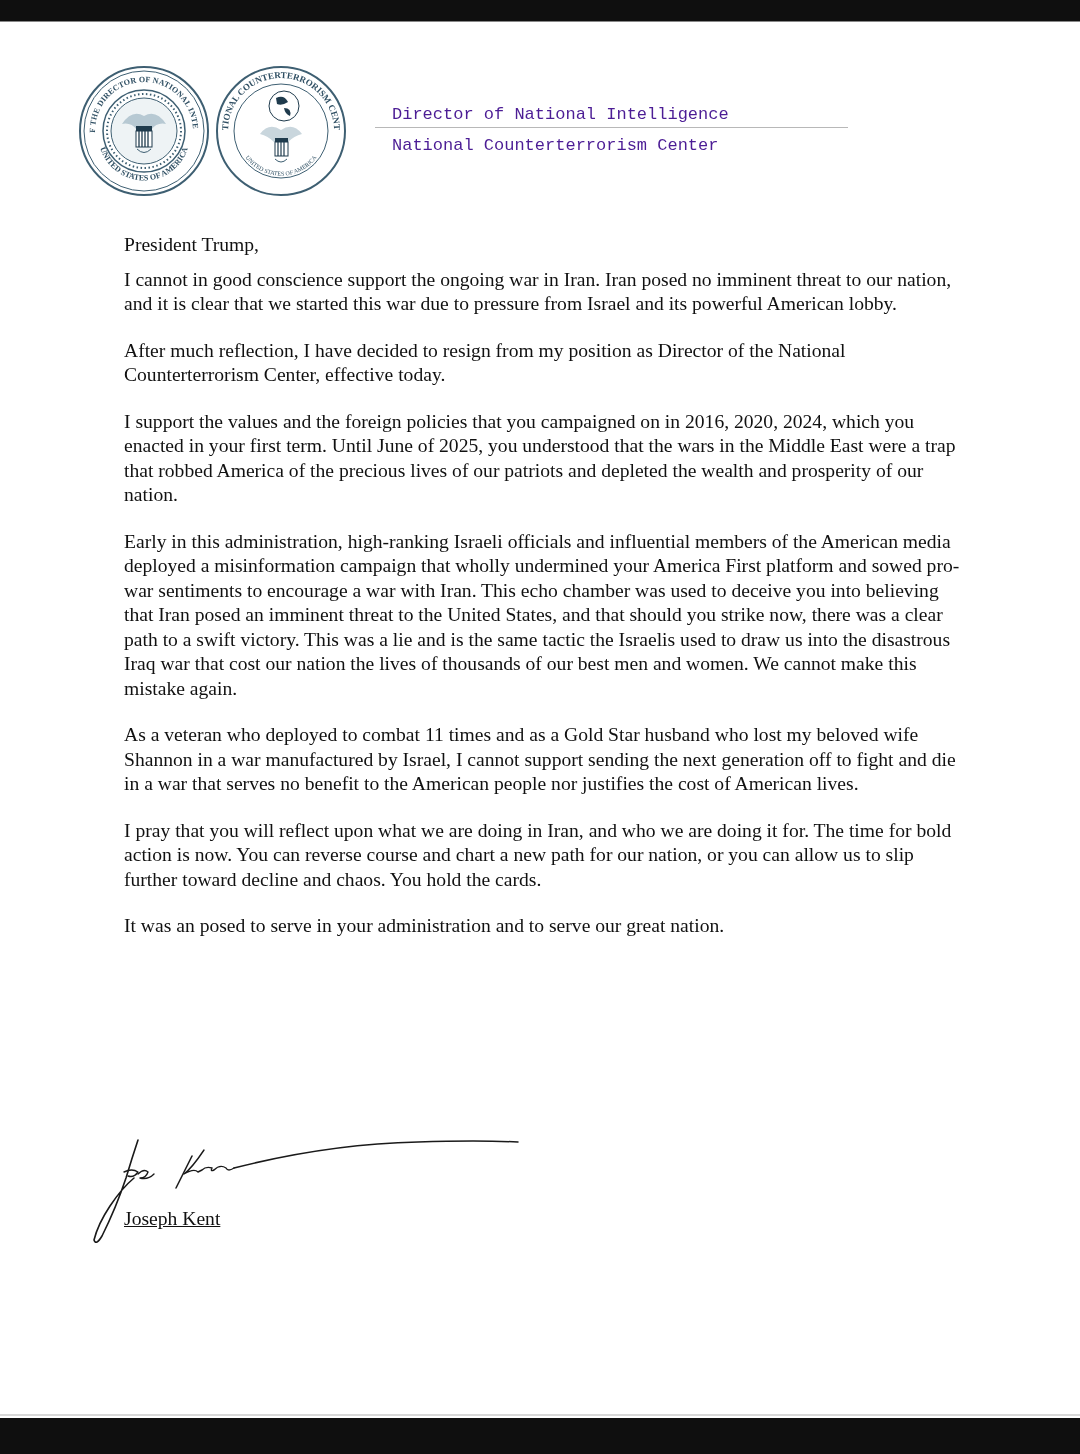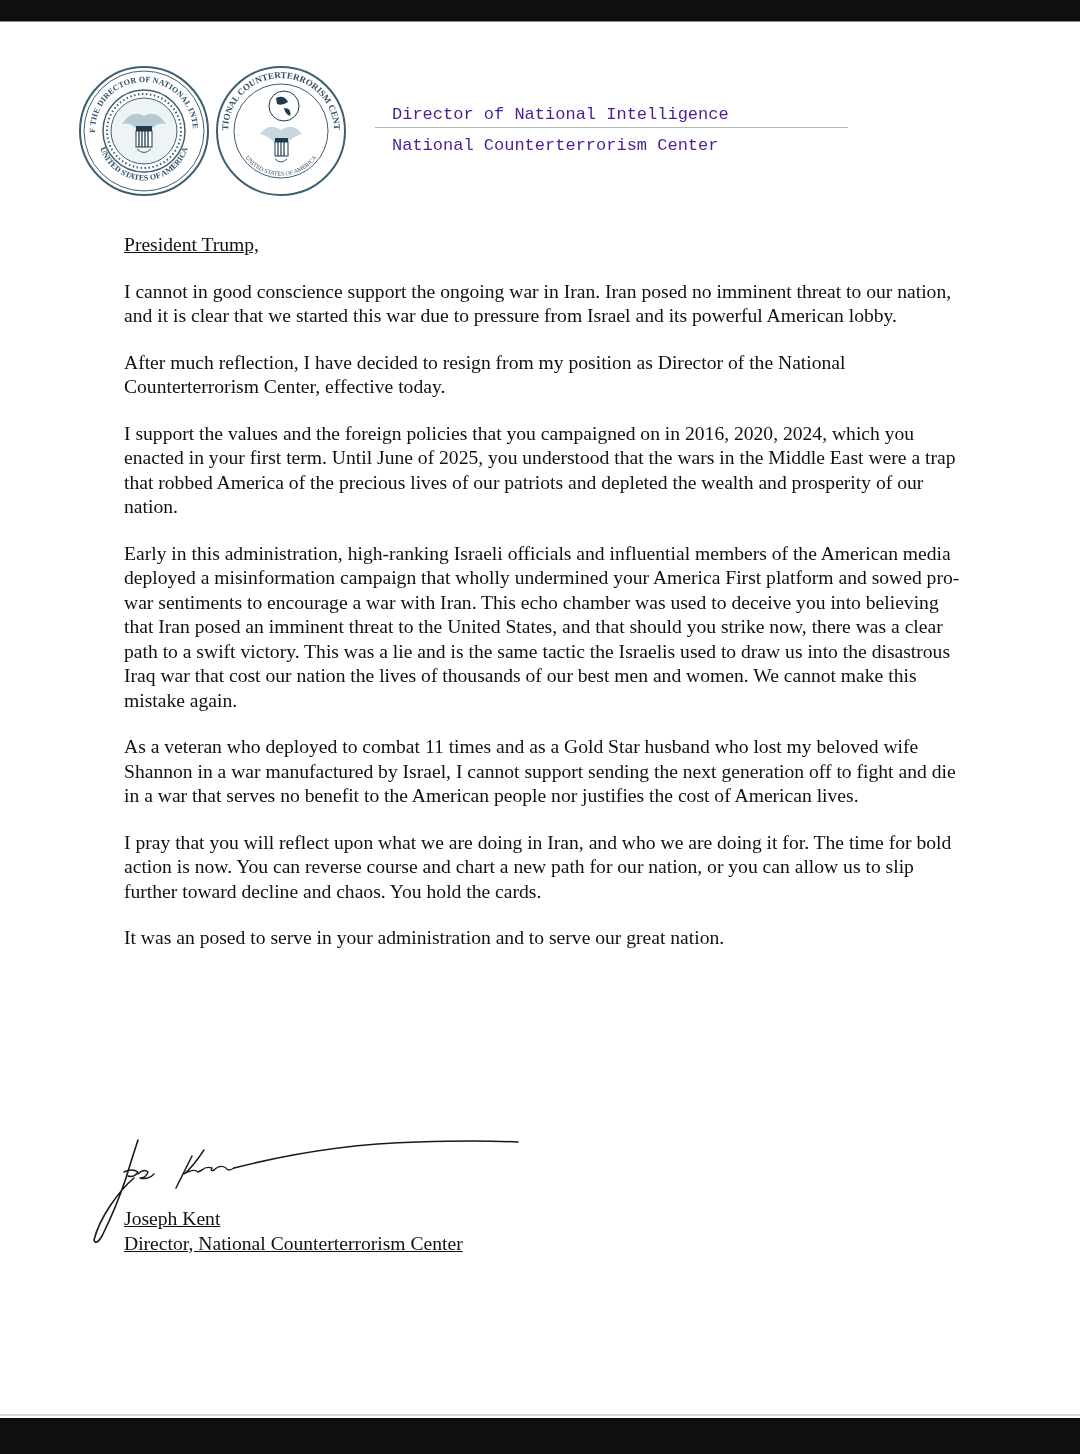--- a/index.html
+++ b/index.html
@@ -17,21 +17,21 @@
     .seal-nctc { left: 214px; top: 64px; }
     .seal svg { width: 100%; height: 100%; }
 
     .letterhead { position: absolute; left: 392px; top: 105px; font-family: Liberation Mono, monospace; color: #4c1d95; }
     .lh-line1 { font-size: 17px; height: 22px; }
     .lh-rule { position: absolute; left: -17px; top: 22px; width: 473px; height: 1px; background: #b8b8b8; }
     .lh-line2 { font-size: 17px; margin-top: 9px; }
 
     .letter { position: absolute; left: 124px; top: 233px; width: 840px; font-size: 19.6px; line-height: 24.5px; }
     .letter p { margin: 0 0 22px 0; }
-    .letter p.salutation { margin-bottom: 22px; text-decoration: underline; }
+    .letter p.salutation { margin-bottom: 10px; }
     .letter p.closing { margin: 0; }
 
     .signature { position: absolute; left: 88px; top: 1128px; width: 440px; height: 120px; }
     .signature svg { width: 100%; height: 100%; }
 
     .sig-block { position: absolute; left: 124px; top: 1207px; font-size: 19.6px; line-height: 24.5px; text-decoration: underline; }
   </style>
 </head>
 <body>
 
@@ -119,17 +119,16 @@
     <path d="M 36 44 Q 44 40 50 44 Q 46 50 40 48" stroke-width="1.4"></path>
     <path d="M 50 46 Q 56 40 60 44 Q 58 50 52 50 Q 60 52 66 46" stroke-width="1.4"></path>
     <path d="M 104 28 L 88 60" stroke-width="1.5"></path>
     <path d="M 116 22 Q 104 40 96 46 Q 106 40 110 44 L 114 42 Q 118 38 124 40 Q 122 44 126 42 Q 132 36 138 40 Q 140 44 146 40" stroke-width="1.4"></path>
     <path d="M 146 40 Q 240 16 330 14 Q 390 12 430 14" stroke-width="1.5"></path>
   </svg>
 </div>
 
 <div class="sig-block">
   <div>Joseph Kent</div>
-  <div>Director, National Counterterrorism Center</div>
 </div>
 
 <div class="bar-bottom-line"></div>
 <div class="bar-bottom"></div>
 
 </body></html>

